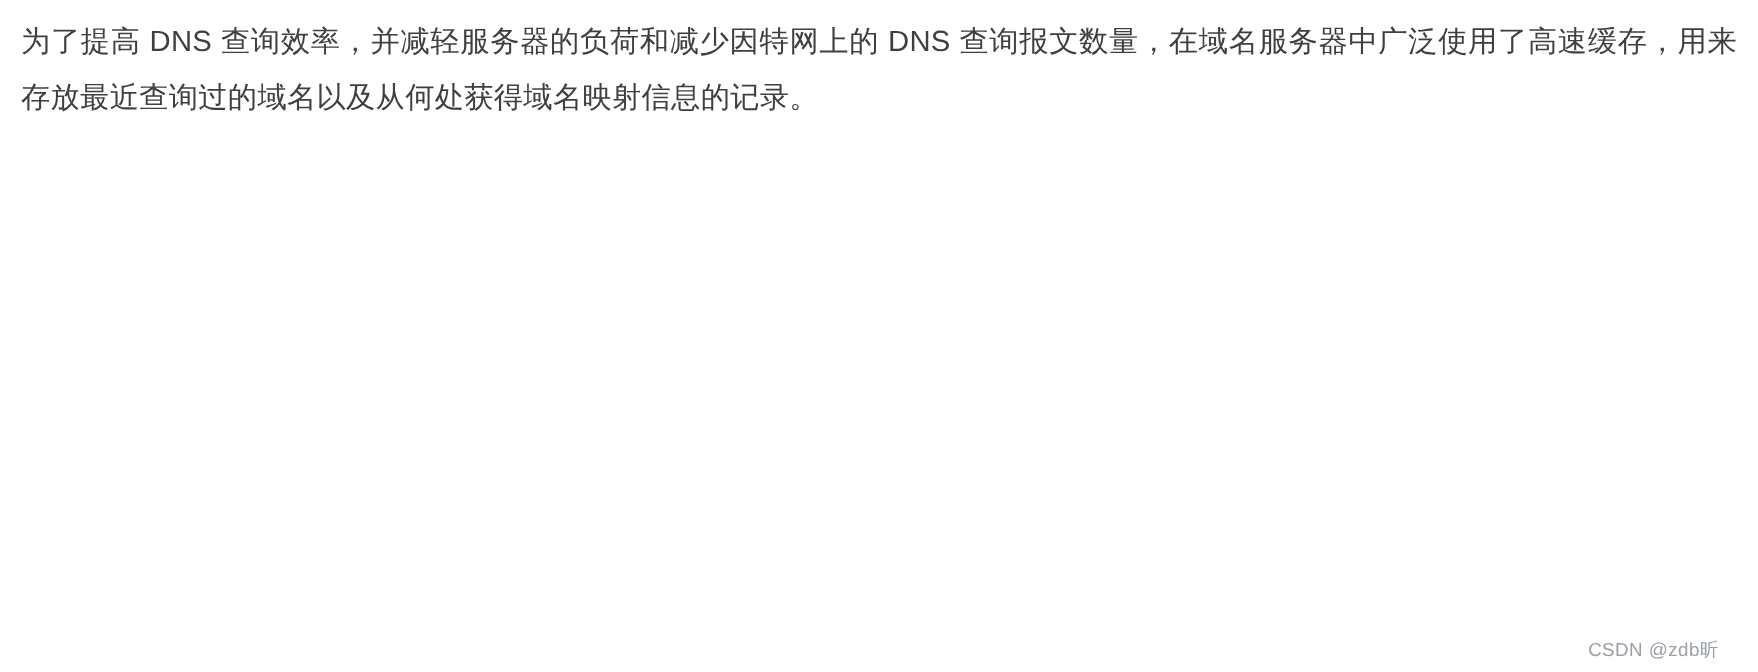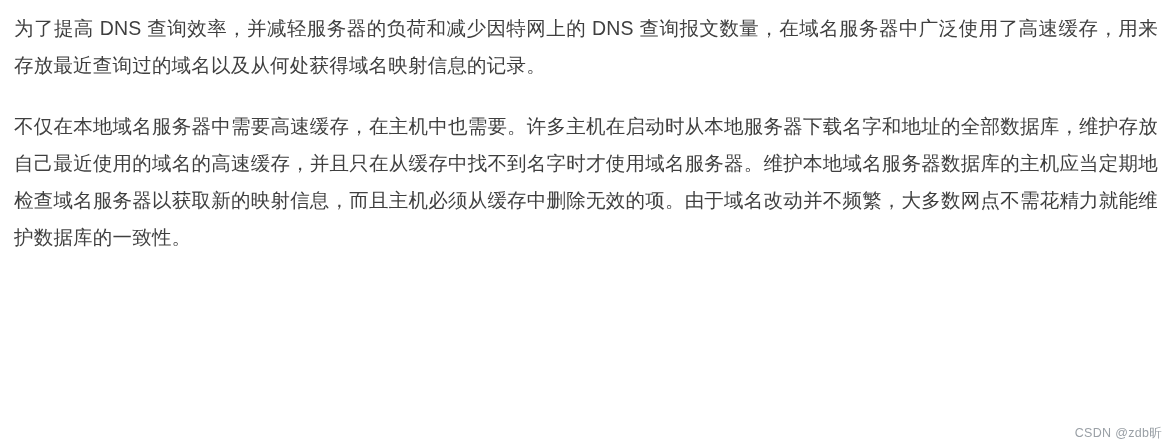--- a/index.html
+++ b/index.html
@@ -26,30 +26,29 @@
     letter-spacing: 0.2px;
     text-align: justify;
     text-justify: inter-ideograph;
     margin: 0 0 24px 0;
   }
   .para:last-child {
     margin-bottom: 0;
   }
   .watermark {
     position: absolute;
-    right: 10px;
+    right: 26px;
     bottom: 6px;
     font-size: 12.5px;
     color: #9aa0a6;
     font-family: "Liberation Sans", sans-serif;
     letter-spacing: 0.3px;
     white-space: nowrap;
   }
 </style>
 </head>
 <body>
 
 <div class="article">
   <p class="para">为了提高 DNS 查询效率，并减轻服务器的负荷和减少因特网上的 DNS 查询报文数量，在域名服务器中广泛使用了高速缓存，用来存放最近查询过的域名以及从何处获得域名映射信息的记录。</p>
-  <p class="para">不仅在本地域名服务器中需要高速缓存，在主机中也需要。许多主机在启动时从本地服务器下载名字和地址的全部数据库，维护存放自己最近使用的域名的高速缓存，并且只在从缓存中找不到名字时才使用域名服务器。维护本地域名服务器数据库的主机应当定期地检查域名服务器以获取新的映射信息，而且主机必须从缓存中删除无效的项。由于域名改动并不频繁，大多数网点不需花精力就能维护数据库的一致性。</p>
 </div>
 
 <div class="watermark">CSDN @zdb昕</div>
 
 </body></html>

